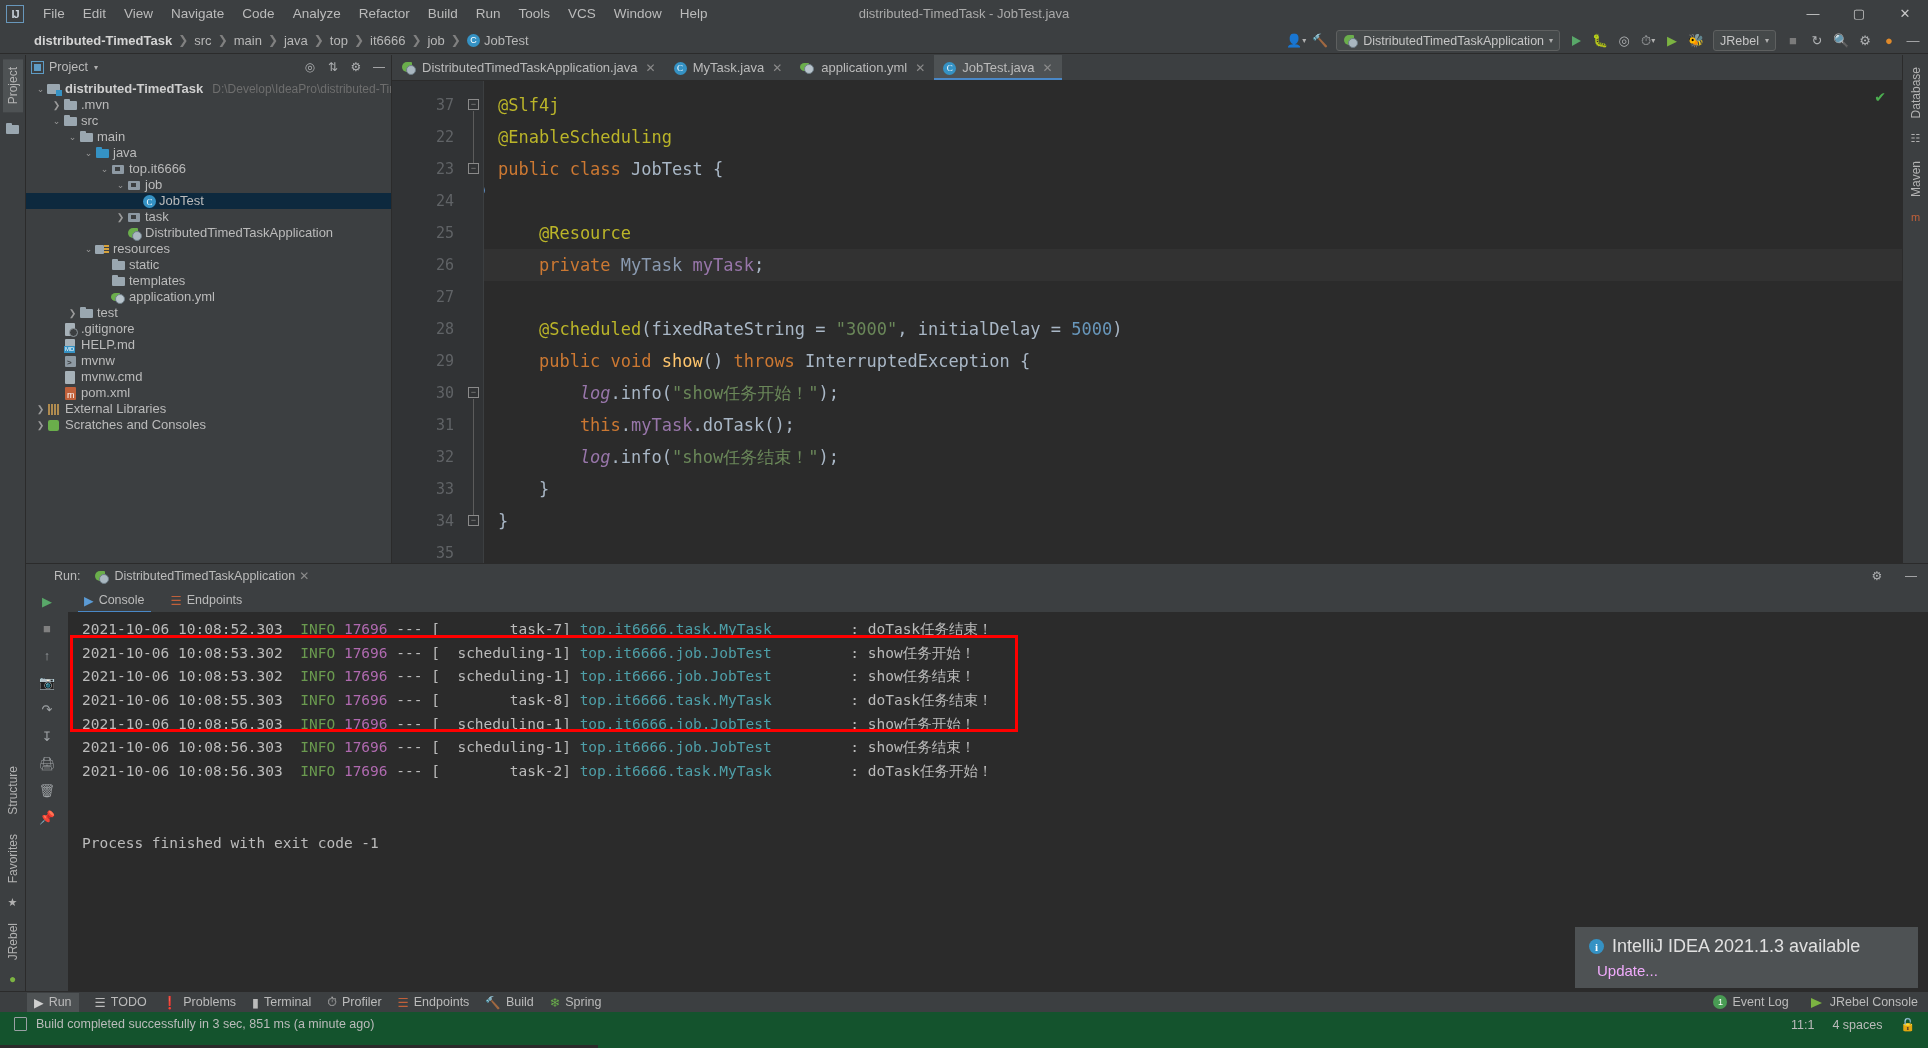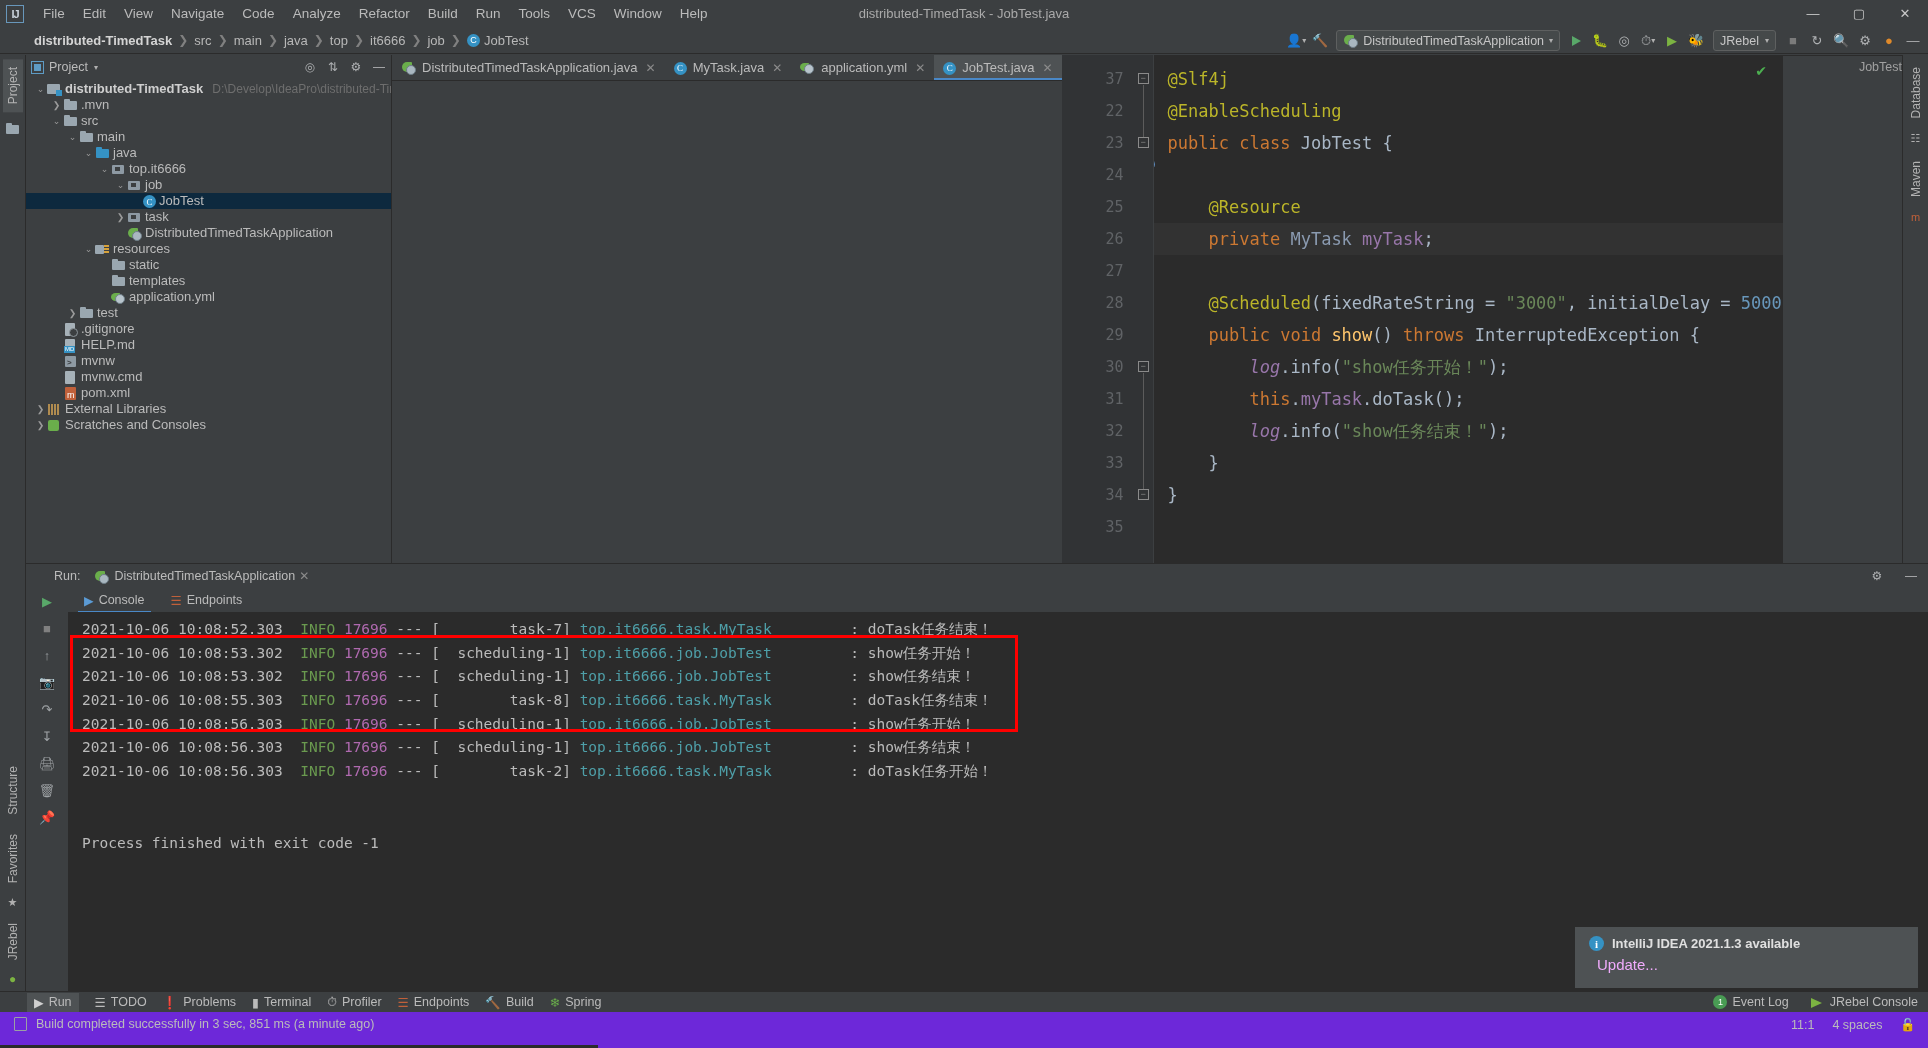--- a/index.html
+++ b/index.html
@@ -216,21 +216,21 @@
   .ic-lib::before {
     content:''; position:absolute; left:1px; top:2px; width:12px;height:11px;
     background: repeating-linear-gradient(to right,#b08b4f 0,#b08b4f 2px,#3c3f41 2px,#3c3f41 3px);
   }
   .ic-scr::before {
     content:''; position:absolute; left:1px; top:2px; width:11px;height:11px;
     background:#6aae4b; border-radius:2px;
   }
 
   
-  #editor { flex: 1; display: flex; flex-direction: row; min-width: 0; position: relative; }
+  #editor { flex: 1; display: flex; flex-direction: column; min-width: 0; position: relative; }
   #tabbar {
     height: 26px; background: #3c3f41; display: flex; align-items: stretch;
     border-bottom: 1px solid #2b2b2b; flex-shrink: 0;
   }
   .etab {
     display: flex; align-items: center; gap: 6px; padding: 0 9px;
     color: #bbbbbb; font-size: 13px; white-space: nowrap; position: relative;
   }
   .etab.active { background: #4e5254; }
   .etab.active::after {
@@ -357,40 +357,40 @@
     left: 2px; top: 23px; width: 948px; height: 97px;
   }
   #procfin { color: #bbbbbb; margin-top: 48px; white-space: pre; }
 
   
   #balloon {
     position: absolute; right: 10px; bottom: 60px; width: 343px; height: 61px;
     background: #4e5254; padding: 9px 14px; z-index: 30;
   }
   #balloon .row1 { display: flex; align-items: center; gap: 8px; }
-  #balloon .ttl { color: #e0e0e0; font-size: 13px; font-weight: bold; }
+  #balloon .ttl { color: #e0e0e0; font-size: 18px; font-weight: normal; }
   #balloon .lnk { color: #f0abfc; font-size: 15px; margin-left: 8px; margin-top: 5px; display:block;}
   .info-ic {
     width: 15px; height: 15px; border-radius: 50%; background: #3592c4; color: #fff;
     font-size: 11px; font-weight: bold; display: flex; align-items: center;
     justify-content: center; font-family: "Liberation Serif", serif;
   }
 
   
   #toolwin-bar {
     position: absolute; left: 0; right: 0; bottom: 36px; height: 21px;
     background: #3c3f41; display: flex; align-items: center; padding-left: 34px;
     gap: 16px; border-top: 1px solid #2b2b2b;
   }
   .twb { display: flex; align-items: center; gap: 5px; color: #bbbbbb; font-size: 12.5px; }
   .twb.active { background: #4e5254; padding: 2px 7px; margin-left: -7px; }
   #toolwin-right { position: absolute; right: 10px; display: flex; gap: 22px; align-items: center; }
   #statusbar {
     position: absolute; left: 0; right: 0; bottom: 0; height: 36px;
-    background: #6d28d9; display: flex; align-items: flex-start;
+    background: #14532d; display: flex; align-items: flex-start;
     padding: 5px 0 0 14px;
   }
   #statusbar .msg { color: #bbbbbb; font-size: 12.5px; margin-left: 9px; }
   #status-right {
     position: absolute; right: 12px; top: 5px; display: flex; gap: 18px;
     align-items: center; color: #bbbbbb; font-size: 12.5px;
   }
   .sb-doc-ic { width: 13px; height: 14px; border: 1px solid #9aa0a4; border-radius: 1px; }
   .green-badge {
     width: 14px; height: 14px; border-radius: 50%; background: #499c54; color: #fff;

